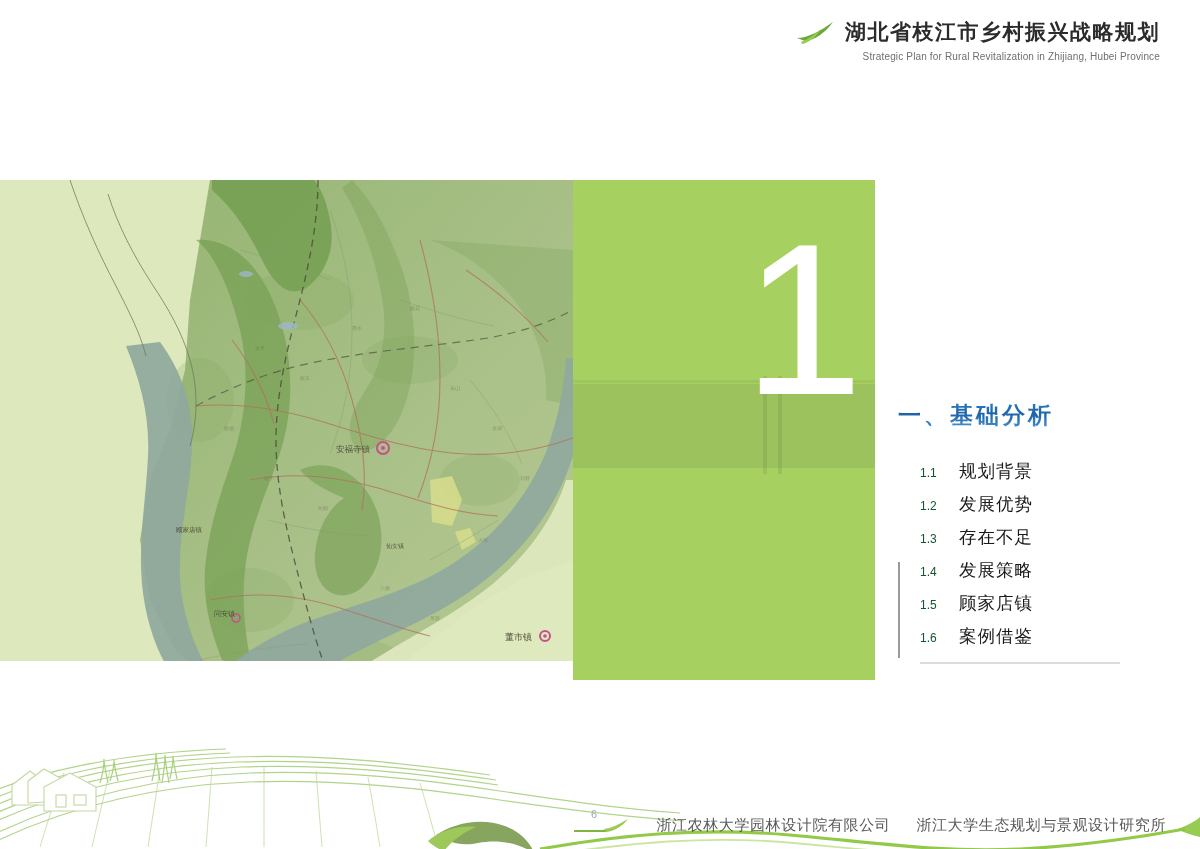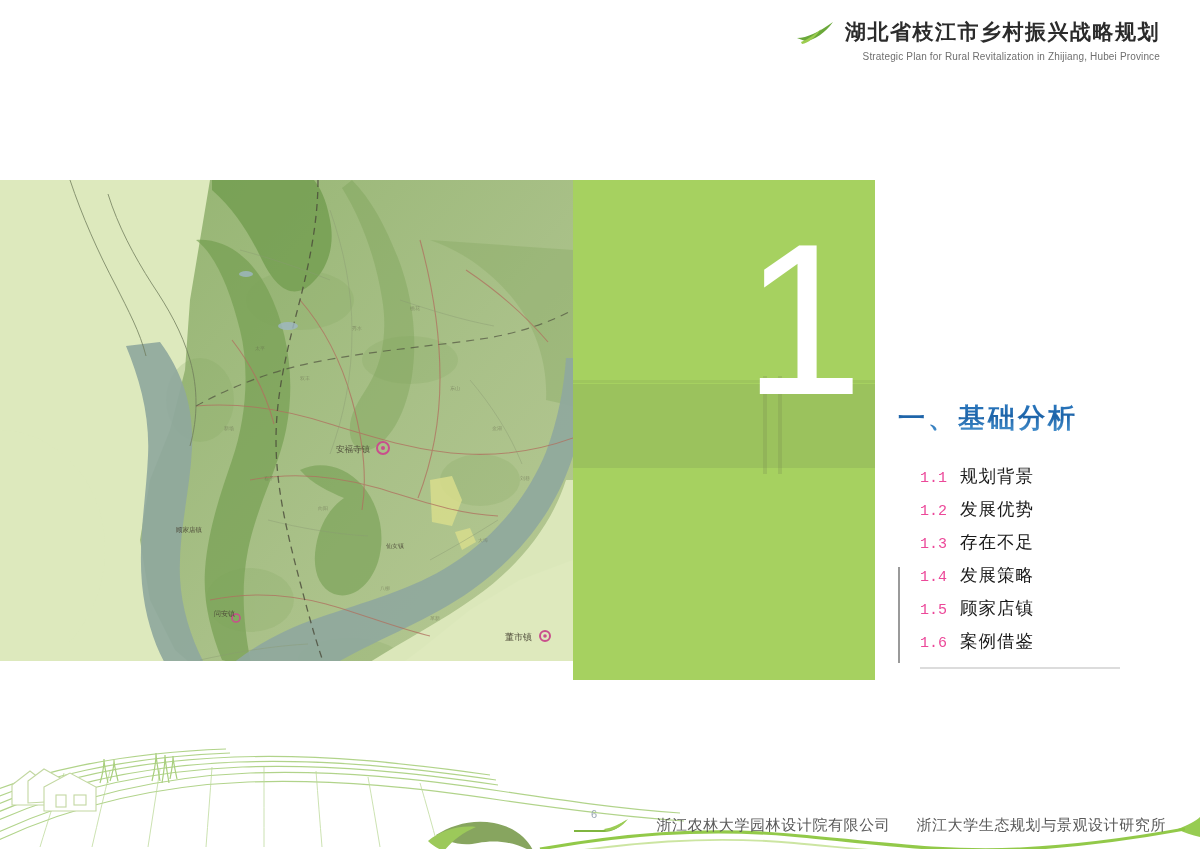--- a/index.html
+++ b/index.html
@@ -121,21 +121,21 @@
   }
 
   
   .content {
     position: absolute;
     left: 898px;
     top: 400px;
     width: 280px;
   }
   .section-title {
-    font-size: 27px;
+    font-size: 23px;
     font-weight: bold;
     letter-spacing: 3px;
     background: linear-gradient(180deg, #2f7fc6 0%, #1d63a8 45%, #4f9bd6 100%);
     -webkit-background-clip: text;
     background-clip: text;
     color: #226fb5;
     -webkit-text-fill-color: transparent;
     font-family: "DejaVu Sans", "Liberation Sans", sans-serif;
     white-space: nowrap;
     margin-bottom: 28px;
@@ -155,23 +155,23 @@
   .toc-item {
     display: flex;
     align-items: baseline;
     gap: 13px;
     margin-bottom: 9px;
     font-size: 17px;
     color: #222222;
     white-space: nowrap;
   }
   .toc-num {
-    font-size: 15px;
-    color: #ec4899;
-    font-family: Liberation Mono, monospace;
+    font-size: 12px;
+    color: #14532d;
+    font-family: Liberation Sans, sans-serif;
     min-width: 26px;
   }
   .toc-label {
     font-size: 17.5px;
     color: #1a1a1a;
     letter-spacing: 1px;
     font-family: "DejaVu Sans", "Liberation Sans", sans-serif;
   }
   .toc-rule {
     margin-top: 14px;

